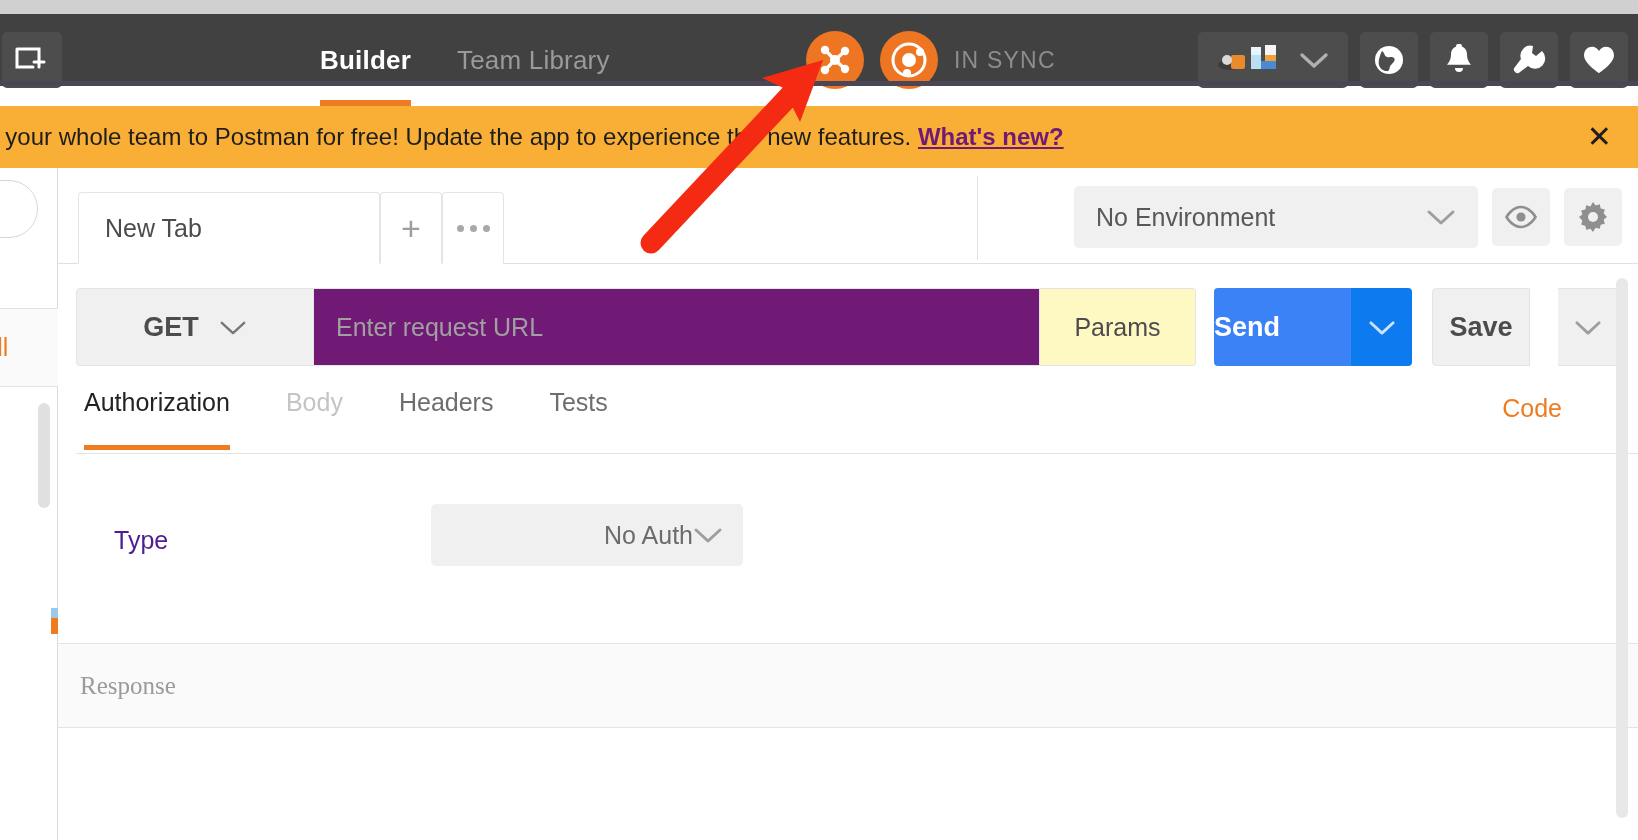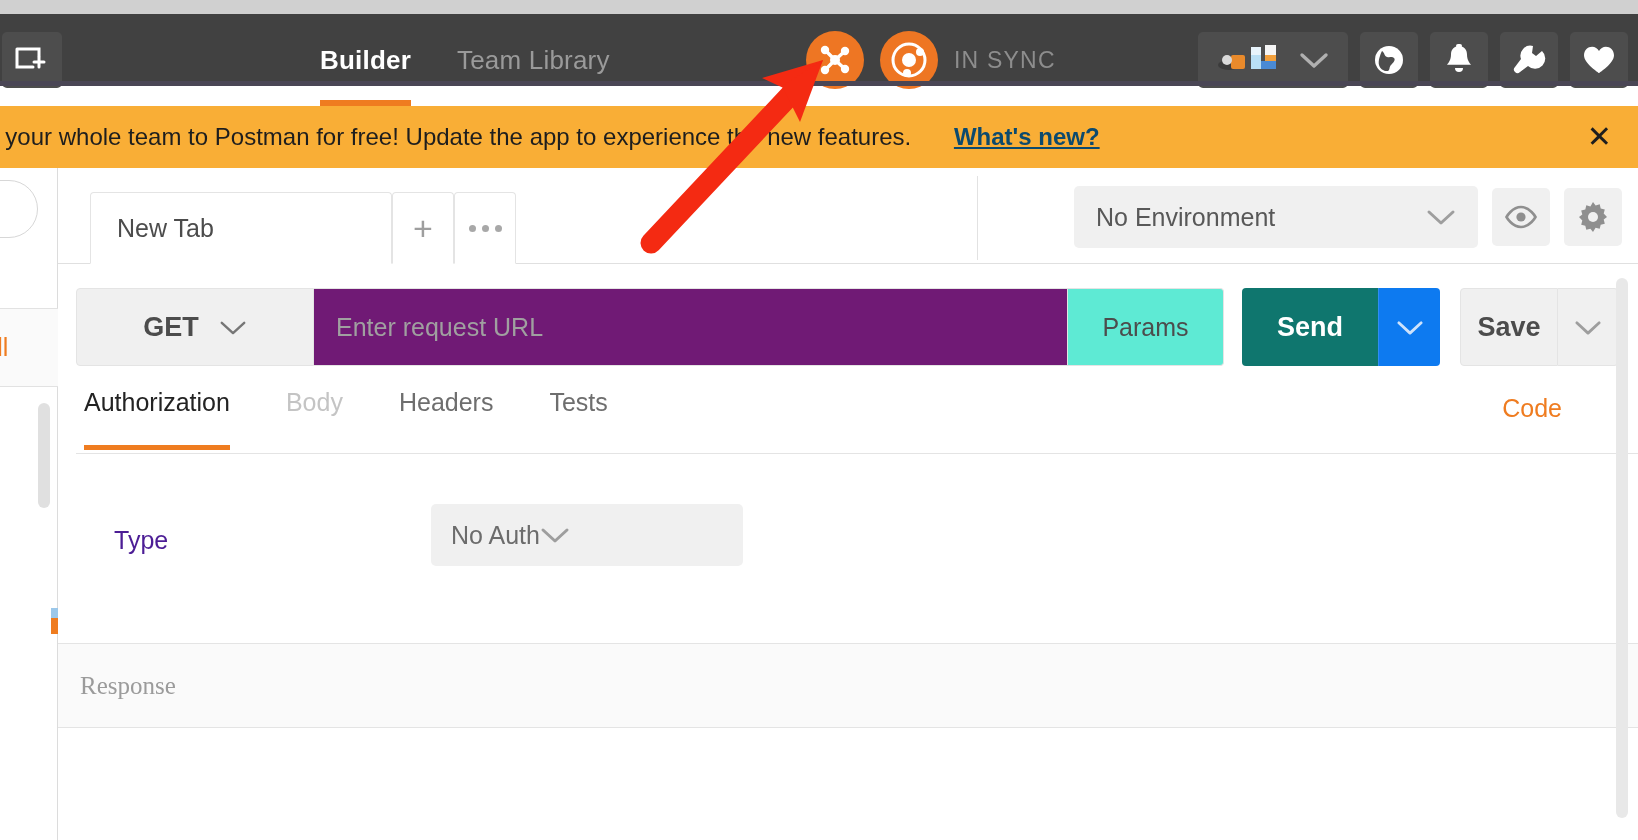--- a/index.html
+++ b/index.html
@@ -79,21 +79,21 @@
   .banner {
     position: absolute; left: 0; top: 106px; width: 1638px; height: 62px;
     background: #f9ae36;
     display: flex; align-items: center;
   }
   .banner-text {
     position: absolute; left: -28px; white-space: nowrap;
     font-size: 24px; color: #1e1e1e;
   }
   .banner-link {
-    color: #0c4a6e; text-decoration: underline; font-weight: 600; margin-left: 36px;
+    color: #701a75; text-decoration: underline; font-weight: 600;
   }
   .banner-close {
     position: absolute; right: 26px; font-size: 30px; color: #1e1e1e;
     line-height: 1; font-weight: 300;
   }
 
   
   .sidebar {
     position: absolute; left: 0; top: 168px; width: 58px; height: 672px;
     background: #fff; border-right: 1px solid #dcdcdc;
@@ -129,21 +129,21 @@
   .main {
     position: absolute; left: 58px; top: 168px; right: 0; bottom: 0;
     background: #fff;
   }
   .tabbar {
     position: relative; height: 96px; background: #fff;
     border-bottom: 1px solid #e0e0e0;
     display: flex; align-items: flex-end;
   }
   .req-tab {
-    margin-left: 32px; width: 302px; height: 72px;
+    margin-left: 20px; width: 302px; height: 72px;
     border: 1px solid #e4e4e4; border-bottom: 1px solid #fff;
     border-radius: 4px 4px 0 0; background: #fff;
     display: flex; align-items: center; padding-left: 26px;
     font-size: 25px; color: #4c4c4c; position: relative; top: 1px;
   }
   .tab-sq {
     width: 62px; height: 72px; border: 1px solid #e4e4e4;
     border-radius: 4px 4px 0 0; background: #fff;
     display: flex; align-items: center; justify-content: center;
     position: relative; top: 1px; border-bottom: 1px solid #fff;
@@ -181,36 +181,36 @@
     justify-content: center; gap: 20px;
     font-size: 27px; color: #4c4c4c; font-weight: 600;
   }
   .url-input {
     flex: 1; border: 1px solid #e4e4e4; border-left: none;
     background: #701a75; display: flex; align-items: center; padding-left: 22px;
     font-size: 25px; color: #a0a0a0;
   }
   .params-btn {
     width: 156px; border: 1px solid #e4e4e4; border-left: none;
-    border-radius: 0 4px 4px 0; background: #5eead4;
+    border-radius: 0 4px 4px 0; background: #fef9c3;
     display: flex; align-items: center; justify-content: center;
     font-size: 25px; color: #4c4c4c;
   }
   .send-group {
     margin-left: 18px; display: flex; border-radius: 4px; overflow: hidden;
   }
   .send-btn {
-    width: 136px; background: #0f766e; color: #fff; font-size: 27px; font-weight: 700;
-    display: flex; align-items: center; justify-content: center;
+    width: 136px; background: #3b82f6; color: #fff; font-size: 27px; font-weight: 700;
+    display: flex; align-items: center; 
   }
   .send-caret {
     width: 62px; background: #0d7af0; border-left: 1px solid #2f8df3;
     display: flex; align-items: center; justify-content: center;
   }
-  .save-group { margin-left: 20px; display: flex; }
+  .save-group { margin-left: 20px; display: flex; gap: 28px; }
   .save-btn {
     width: 98px; border: 1px solid #e4e4e4; border-radius: 4px 0 0 4px;
     background: #f0f0f0; font-size: 27px; font-weight: 700; color: #4c4c4c;
     display: flex; align-items: center; justify-content: center;
   }
   .save-caret {
     width: 60px; border: 1px solid #e4e4e4; border-left: none;
     border-radius: 0 4px 4px 0; background: #f0f0f0;
     display: flex; align-items: center; justify-content: center;
   }
@@ -237,21 +237,21 @@
   }
 
   
   .authpane { position: relative; height: 190px; border-bottom: 1px solid #e4e4e4; }
   .type-label {
     position: absolute; left: 56px; top: 72px; font-size: 25px; color: #4c1d95;
   }
   .auth-select {
     position: absolute; left: 373px; top: 50px;
     width: 312px; height: 62px; border-radius: 5px; background: #f0f0f0;
-    display: flex; align-items: center; justify-content: flex-start;
+    display: flex; align-items: center; justify-content: flex-end;
     padding: 0 20px; font-size: 25px; color: #6c6c6c;
   }
 
   
   .response-bar {
     position: relative; height: 84px; background: #fafafa;
     border-bottom: 1px solid #e4e4e4; display: flex; align-items: center;
   }
   .response-label { margin-left: 22px; font-size: 25px; color: #9b9b9b; font-family: Liberation Serif, serif; }
   .response-body { height: 160px; background: #fff; }

